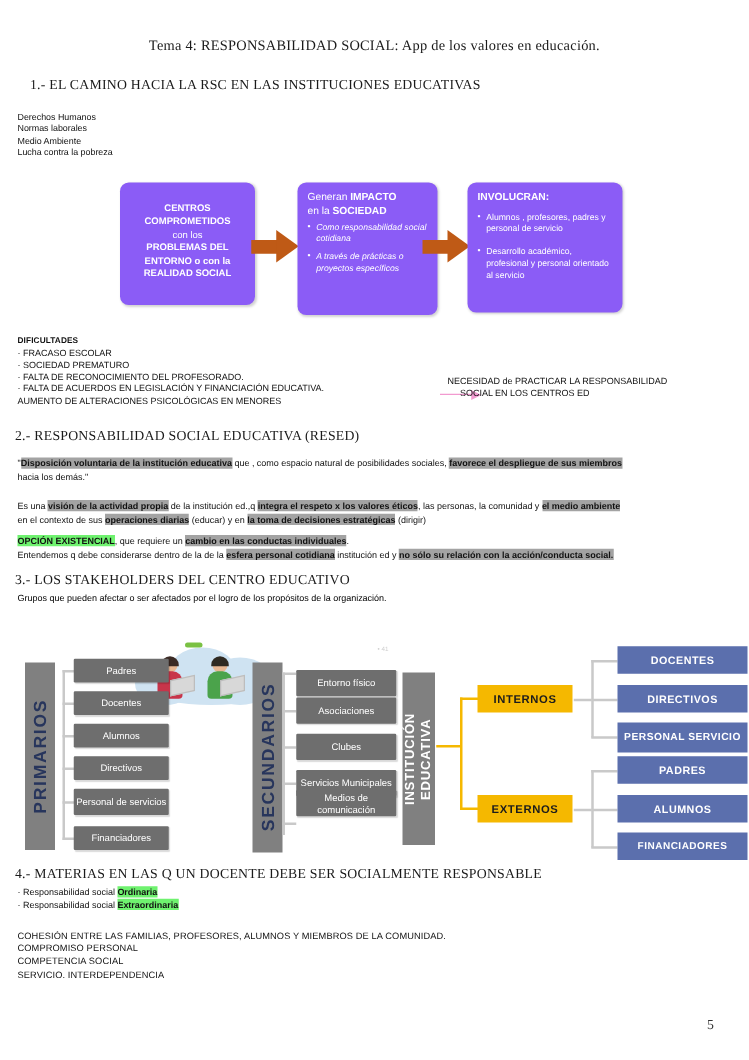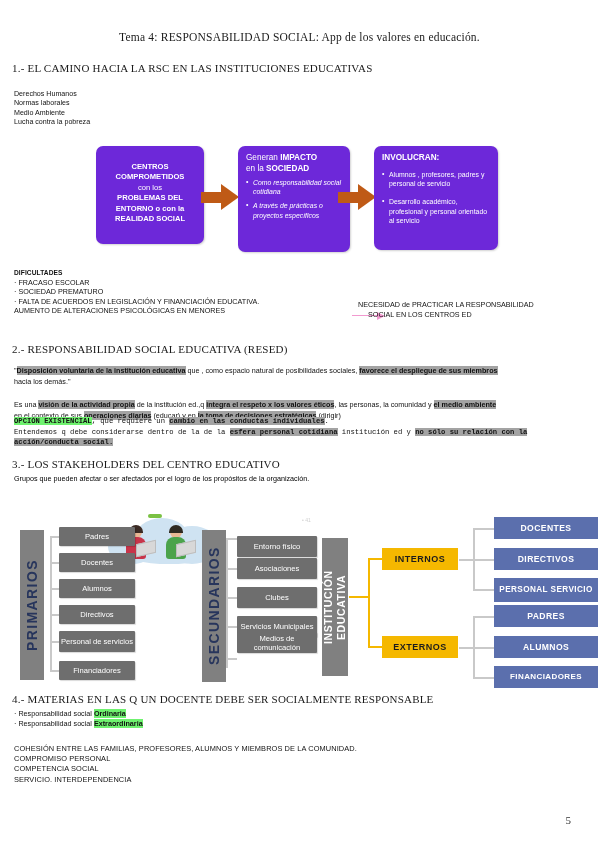--- a/index.html
+++ b/index.html
@@ -9,52 +9,52 @@
   
   .serif{font-family:"Liberation Serif", serif;}
   .doc-title{
     position:absolute; left:0; right:0; top:31px; text-align:center;
     font-size:11.5px; letter-spacing:.2px; color:#1a1a1a;
   }
   .h-section{
     position:absolute; left:12px; font-size:11px; color:#1a1a1a;
     letter-spacing:.2px; white-space:nowrap;
   }
-  .h1-pos{top:62px;}
+  .h1-pos{top:62px;margin-left:12px;}
   .h2-pos{top:343px;}
   .h3-pos{top:458px;}
   .h4-pos{top:693px; z-index:2;}
 
   .plain{position:absolute; font-size:7.1px; line-height:9.4px; color:#111;}
   .list-top{left:14px; top:90px;}
 
   .diffic{left:14px; top:268px; font-size:7.2px; line-height:9.6px;}
   .diffic .hdr{font-weight:bold; font-size:6.6px; letter-spacing:.1px;}
   .need{left:358px; top:300px; font-size:7.2px; line-height:9.6px;}
 
   .para{position:absolute; left:14px; font-size:7.2px; line-height:10.6px; color:#111;
         width:575px;}
   .p-quote{top:366px;}
   .p-vision{top:400px;}
-  .p-opcion{top:416px;font-family:Liberation Mono, monospace;}
+  .p-opcion{top:428px;}
 
   .mark-pink{background:#a3a3a3;}
   .mark-green{background:#6ff26f;}
   .b{font-weight:bold;}
 
   .stake-sub{position:absolute; left:14px; top:474px; font-size:7.2px;}
 
   .bottom-list{left:14px; top:709px; font-size:7.2px; line-height:9.6px; z-index:3;}
   .bottom-block{left:14px; top:744px; font-size:7.4px; line-height:10.2px; letter-spacing:.1px;}
 
   .pageno{position:absolute; right:28px; bottom:22px; font-size:11px; color:#333;}
 
   
   #proc{position:absolute; left:96px; top:146px; width:432px; height:116px;}
-  .tbox{position:absolute; background:#6d28d9; border-radius:7px; color:#fff;
+  .tbox{position:absolute; background:#8b5cf6; border-radius:7px; color:#fff;
         box-shadow:1px 1px 2px rgba(0,0,0,.18);}
   .tb1{left:0;   top:0;  width:108px; height:98px;}
   .tb2{left:142px; top:0; width:112px; height:106px;}
   .tb3{left:278px; top:0; width:124px; height:104px;}
   .tb1-txt{position:absolute; left:0; right:0; top:16px; text-align:center;
            font-size:7.6px; font-weight:bold; line-height:10.4px;}
   .tb1-txt .lt{font-weight:normal;}
   .tb-head{position:absolute; left:8px; right:6px; top:7px; font-size:8.2px; line-height:10.6px;}
   .tb-head .b{font-weight:bold;}
   .tb-ul{position:absolute; left:8px; right:5px; top:32px; margin:0; padding:0; list-style:none;}
@@ -176,20 +176,21 @@
       <li>Alumnos , profesores, padres y personal de servicio</li>
       <li>Desarrollo académico, profesional y personal orientado al servicio</li>
     </ul>
   </div>
 </div>
 
 <div class="plain diffic">
   <div class="hdr">DIFICULTADES</div>
   <div>· FRACASO ESCOLAR</div>
   <div>· SOCIEDAD PREMATURO</div>
+  <div>· FALTA DE RECONOCIMIENTO DEL PROFESORADO.</div>
   <div>· FALTA DE ACUERDOS EN LEGISLACIÓN Y FINANCIACIÓN EDUCATIVA.</div>
   <div>AUMENTO DE ALTERACIONES PSICOLÓGICAS EN MENORES</div>
 </div>
 
 <div class="pinkarrow">
   <div class="ps"></div>
     <div class="ph"></div>
 </div>
 
 <div class="plain need">

